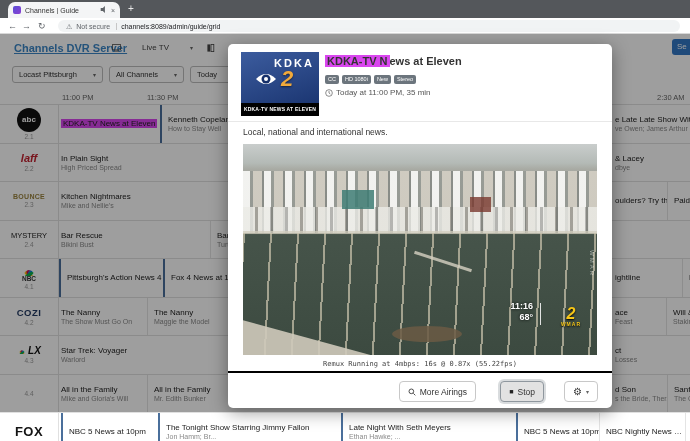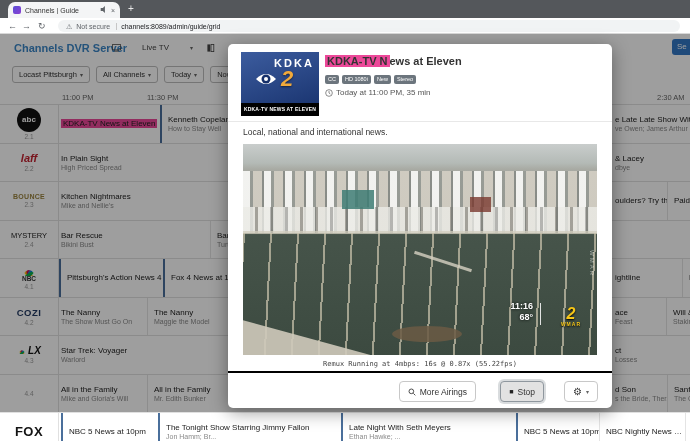--- a/index.html
+++ b/index.html
@@ -15,45 +15,45 @@
   .newtab { position:absolute; left:128px; top:3px; font-size:10px; color:#e8e8e8; }
   .addrbar { position:absolute; left:0; top:18px; width:690px; height:16px; background:#fff; border-bottom:1px solid #d8d8d8; }
   .navbtn { position:absolute; top:2px; font-size:9px; color:#5f6368; line-height:12px; }
   .urlpill { position:absolute; left:58px; top:2px; width:622px; height:12px; background:#f1f3f4; border-radius:6px; display:flex; align-items:center; padding:0 8px; gap:4px; }
   .warnico { font-size:7px; color:#5f6368; line-height:1; }
   .notsecure { font-size:7px; color:#5f6368; padding-right:6px; border-right:1px solid #c6c6c6; }
   .urltext { font-size:7px; color:#202124; }
 
   
   .appheader { position:absolute; left:0; top:34px; width:690px; height:28px; background:#fff; }
-  .apptitle { position:absolute; left:14px; top:8px; font-size:11px; font-weight:bold; color:#3c87c7; }
+  .apptitle { position:absolute; left:14px; top:8px; font-size:11px; font-weight:bold; color:#3c87c7;text-decoration:underline; }
   .nav { position:absolute; left:112px; top:9px; display:flex; gap:14px; align-items:center; }
   .navitem { display:flex; align-items:center; gap:21px; font-size:8px; color:#444; }
   .chev { font-size:6px; color:#666; }
   .searchfrag { position:absolute; left:672px; top:5px; width:26px; height:16px; background:#3378c6; border-radius:3px 0 0 3px; color:#fff; font-size:8px; line-height:16px; padding-left:5px; }
 
   
   .filters { position:absolute; left:12px; top:66px; display:flex; gap:6px; }
-  .fbtn { border:1px solid #bdbdbd; border-radius:3px; background:#fff; padding:3px 6px; font-size:7.5px; color:#333; display:flex; gap:3px; align-items:center; white-space:nowrap; }
+  .fbtn { border:1px solid #bdbdbd; border-radius:3px; background:#fff; padding:3px 6px; font-size:7.5px; color:#333; display:flex; gap:16px; align-items:center; white-space:nowrap; }
 
   
   .timelabel { position:absolute; top:93px; font-size:7.5px; color:#666; }
 
   
   .grow { position:absolute; left:0; width:690px; height:38.5px; border-top:1px solid #e0e0e0; background:#fff; }
   .chcol { position:absolute; left:0; top:0; bottom:0; width:58px; display:flex; flex-direction:column; align-items:center; justify-content:center; gap:1px; }
   .chnum { font-size:6.5px; color:#9a9a9a; }
   .parea { position:absolute; left:58px; top:0; right:0; bottom:0; border-left:1px solid #e0e0e0; }
   .cell { position:absolute; top:0; bottom:0; border-left:1px solid #e4e4e4; padding-left:6px; overflow:hidden; display:flex; flex-direction:column; justify-content:center; gap:1px; }
   .cell.blue { border-left:2px solid #4a6f9b; }
   .cell.nob { border-left:none; padding-left:2px; }
   .cell .t { font-size:8px; color:#222; white-space:nowrap; }
   .cell .s { font-size:7px; color:#8a8a8a; white-space:nowrap; }
   .cell .t.ell { overflow:hidden; text-overflow:ellipsis; max-width:80px; }
-  .hl { background:#ec4899; padding:0 2px; }
+  .hl { background:#d946ef; padding:0 2px; }
 
   .logo-abc { width:24px; height:24px; border-radius:50%; background:#111; color:#fff; font-size:8px; font-weight:bold; display:flex; align-items:center; justify-content:center; }
   .logo-laff { font-size:11px; font-weight:800; font-style:italic; color:#c22230; }
   .logo-bounce { font-size:7px; font-weight:800; color:#9b8440; letter-spacing:.3px; }
   .logo-mystery { font-size:7.5px; font-weight:400; color:#1c1c1c; }
   .logo-cozi { font-size:9.5px; font-weight:800; color:#233a63; letter-spacing:.5px; }
   .logo-lx { font-size:10px; font-weight:800; font-style:italic; color:#111; display:flex; align-items:center; gap:1px; }
   .logo-fox { font-size:13px; font-weight:900; color:#141414; letter-spacing:.5px; }
   .logo-nbc { display:flex; flex-direction:column; align-items:center; }
   .logo-nbc .nbctext { font-size:6.5px; font-weight:bold; color:#333; margin-top:-1px; }

